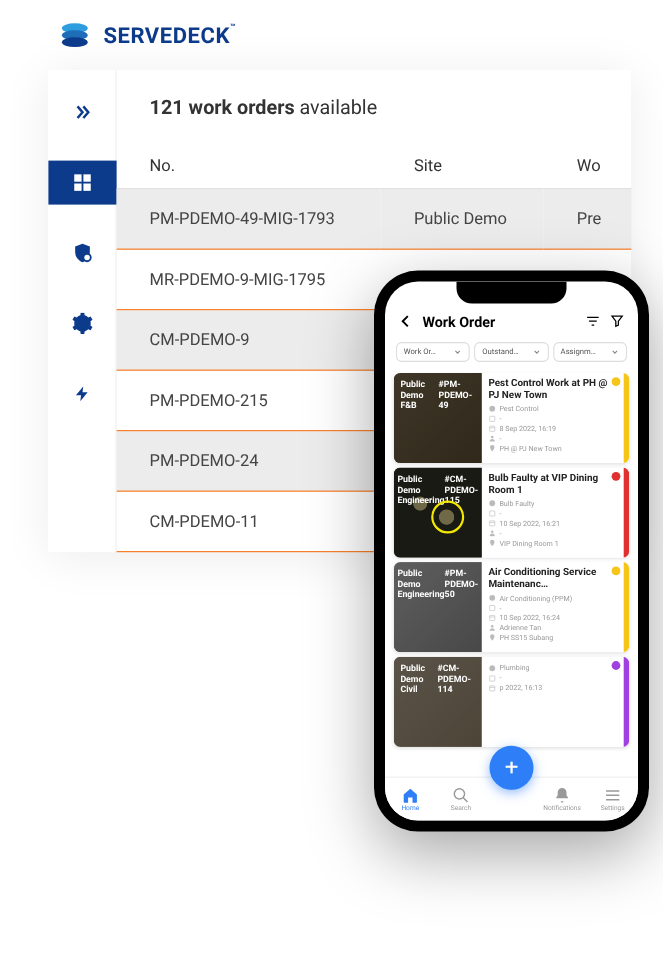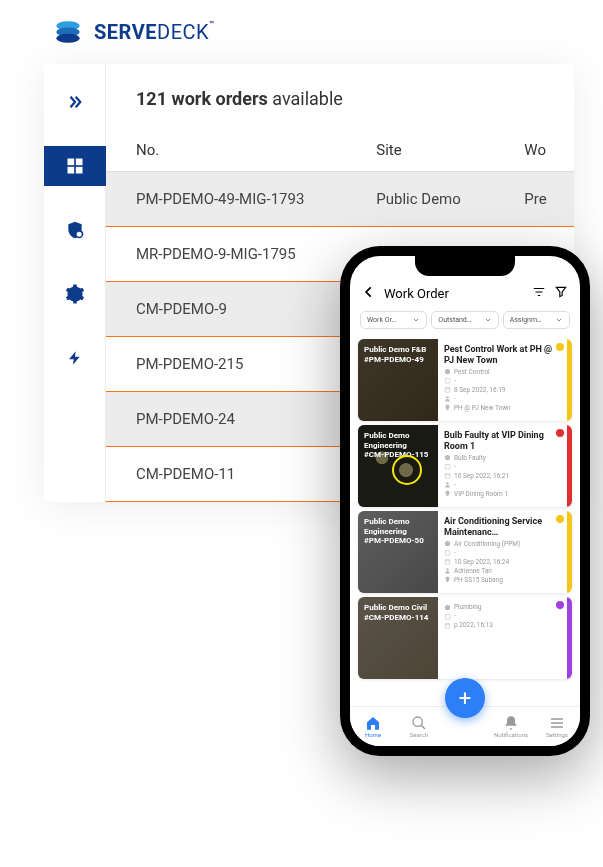--- a/index.html
+++ b/index.html
@@ -21,21 +21,21 @@
     height: 36px;
     margin-right: 8px;
   }
   .logo-text {
     font-size: 20px;
     font-weight: 700;
     color: #0d3b8c;
     letter-spacing: 0.5px;
   }
   .logo-text .deck {
-    font-weight: 400;
+    font-weight: 700;
   }
   .logo-text .tm {
     font-size: 8px;
     vertical-align: top;
   }
   .layout {
     display: flex;
     width: 530px;
     box-shadow: 0 4px 40px rgba(0,0,0,0.08);
     margin-left: 44px;
@@ -129,21 +129,21 @@
     z-index: 10;
   }
   .phone-header {
     display: flex;
     align-items: center;
     padding: 28px 12px 8px 12px;
     gap: 8px;
   }
   .phone-title {
     font-size: 13px;
-    font-weight: 400;
+    font-weight: 700;
     flex: 1;
   }
   .phone-filters {
     display: flex;
     gap: 4px;
     padding: 0 10px 6px 10px;
   }
   .pill {
     flex: 1;
     border: 1px solid #ddd;
@@ -175,22 +175,22 @@
   .card-overlay {
     position: absolute;
     inset: 0;
     background: rgba(0,0,0,0.55);
     color: #fff;
     font-size: 8px;
     font-weight: 700;
     padding: 6px;
     line-height: 1.2;
     display: flex;
-    flex-direction: column;
-    justify-content: flex-start;
+    flex-direction: row;
+    justify-content: center;
   }
   .card-body {
     flex: 1;
     padding: 5px 6px;
     position: relative;
   }
   .card-title {
     font-size: 9px;
     font-weight: 700;
     color: #222;

